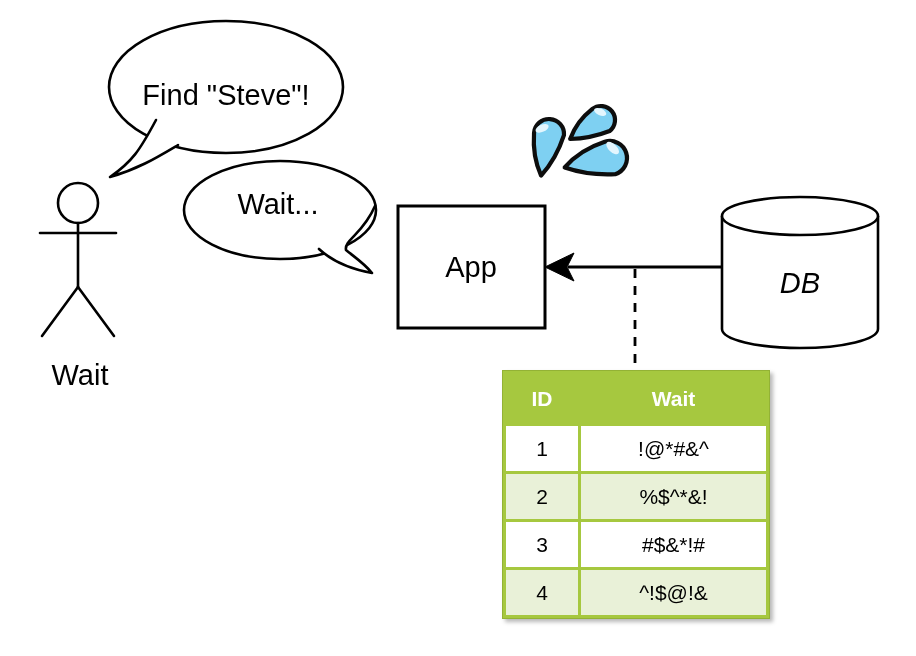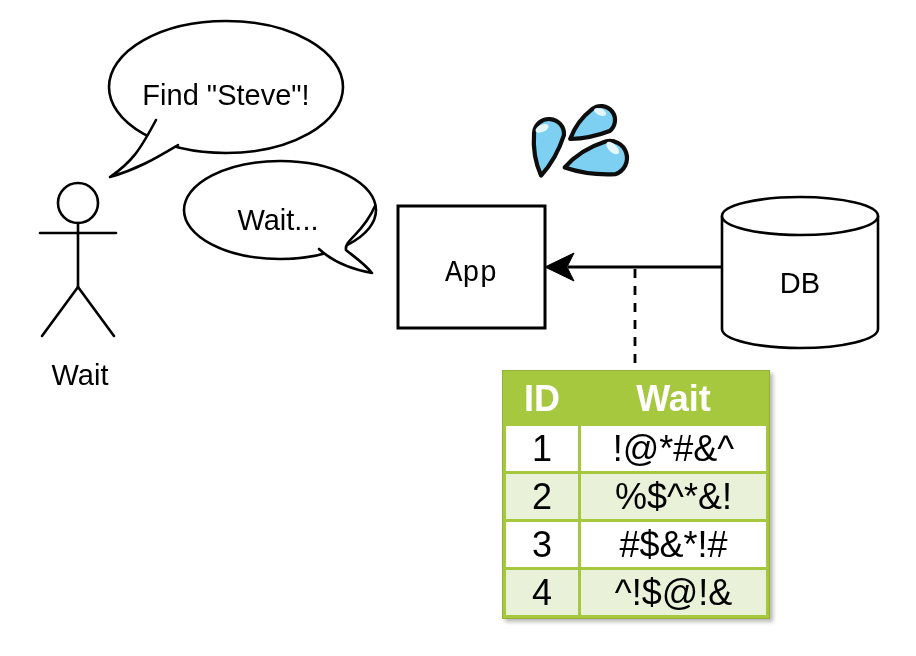--- a/index.html
+++ b/index.html
@@ -11,21 +11,21 @@
   .lbl{
     position:absolute;transform:translate(-50%,-50%);
     font-size:29px;line-height:1;white-space:nowrap;color:#000;
   }
   
   table.result{
     position:absolute;left:502px;top:370px;width:266px;
     border-collapse:separate;border-spacing:3px;
     background:#A6C83F;border:1px solid #93B235;
     box-shadow:3px 3px 4px rgba(0,0,0,0.28);
-    font-size:36px;table-layout:fixed;
+    font-size:21px;table-layout:fixed;
   }
   table.result th{
     background:transparent;color:#ffffff;font-weight:bold;
     height:49px;text-align:center;padding:0;
   }
   table.result td{
     background:#ffffff;color:#000;height:45px;text-align:center;
     padding:0;vertical-align:middle;
   }
   table.result tr.alt td{background:#E9F1D8;}
@@ -82,23 +82,23 @@
         <ellipse cx="-4" cy="-7" rx="6.5" ry="3.4" transform="rotate(-28)" fill="#E4F6FE" stroke="none"></ellipse>
       </g>
       <g transform="translate(610,158) rotate(72)">
         <path d="M-5,46 Q-17,26 -17,0 A17,17 0 0 1 17,0 Q10,26 -5,46 Z" fill="#7ED0F2"></path>
         <ellipse cx="-5" cy="-9" rx="8" ry="4" transform="rotate(-28)" fill="#E4F6FE" stroke="none"></ellipse>
       </g>
     </g>
   </svg>
 
   <div class="lbl" style="left:226px;top:95px;">Find "Steve"!</div>
-  <div class="lbl" style="left:278px;top:220px;">Wait...</div>
-  <div class="lbl" style="left:471px;top:273px;font-family:Liberation Mono, monospace;">App</div>
-  <div class="lbl" style="left:800px;top:283px;">DB</div>
+  <div class="lbl" style="left:278px;top:204px;">Wait...</div>
+  <div class="lbl" style="left:471px;top:267px;">App</div>
+  <div class="lbl" style="left:800px;top:283px;font-style:italic;">DB</div>
   <div class="lbl" style="left:80px;top:375px;">Wait</div>
 
   <table class="result">
     <colgroup>
         <col class="c-id">
         <col class="c-name">
       </colgroup>
     <thead>
       <tr>
         <th>ID</th>

